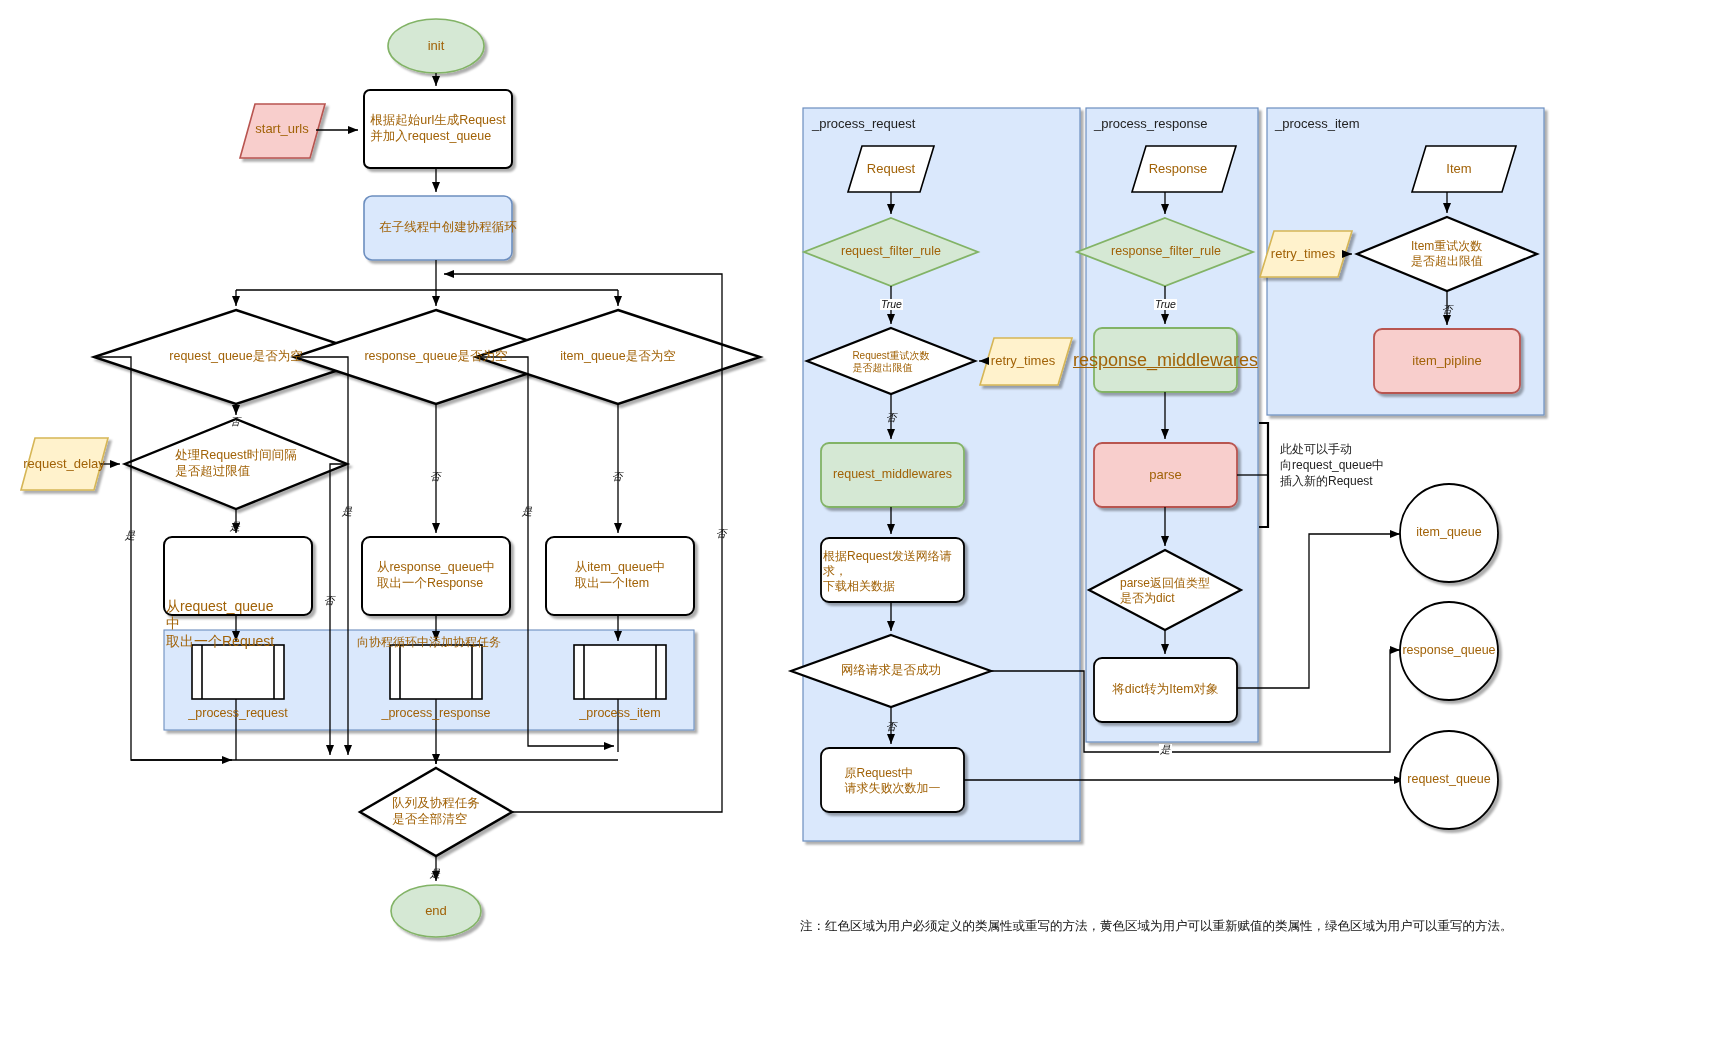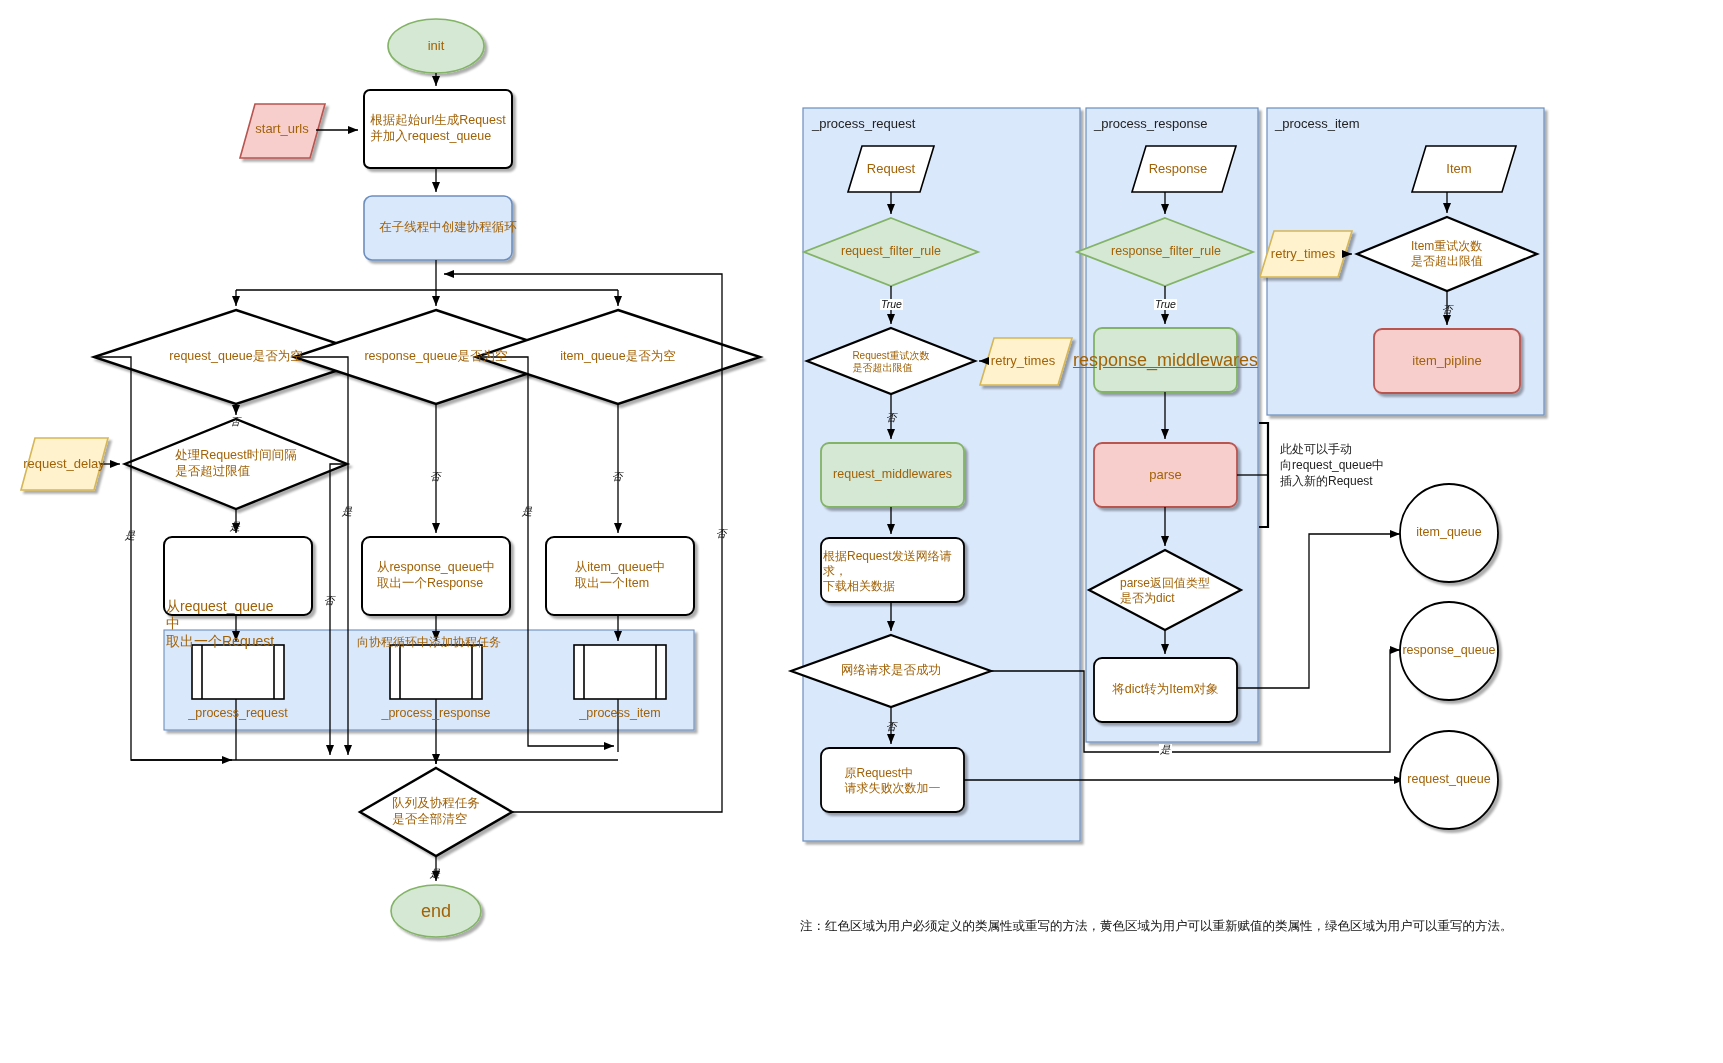--- a/index.html
+++ b/index.html
@@ -201,21 +201,21 @@
   <div class="nodelbl" style="left:548px;top:554px;width:144px;height:44px;font-size:12.5px;">从item_queue中
 取出一个Item</div>
 
   <div class="nodelbl" style="left:294px;top:632px;width:270px;height:20px;font-size:12px;">向协程循环中添加协程任务</div>
   <div class="nodelbl" style="left:166px;top:704px;width:144px;height:20px;font-size:12.5px;">_process_request</div>
   <div class="nodelbl" style="left:364px;top:704px;width:144px;height:20px;font-size:12.5px;">_process_response</div>
   <div class="nodelbl" style="left:548px;top:704px;width:144px;height:20px;font-size:12.5px;">_process_item</div>
 
   <div class="nodelbl" style="left:366px;top:790px;width:140px;height:44px;font-size:12.5px;">队列及协程任务
 是否全部清空</div>
-  <div class="nodelbl" style="left:390px;top:899px;width:92px;height:24px;font-size:18px;">end</div>
+  <div class="nodelbl" style="left:390px;top:899px;width:92px;height:24px;font-size:13px;">end</div>
 
   <div class="edgelbl" style="left:229px;top:408px;font-size:10.5px;writing-mode:vertical-rl;">否</div>
   <div class="edgelbl" style="left:229px;top:513px;font-size:10.5px;writing-mode:vertical-rl;">是</div>
   <div class="edgelbl" style="left:124px;top:522px;font-size:10.5px;writing-mode:vertical-rl;">是</div>
   <div class="edgelbl" style="left:323px;top:587px;font-size:10.5px;writing-mode:vertical-rl;">否</div>
   <div class="edgelbl" style="left:429px;top:463px;font-size:10.5px;writing-mode:vertical-rl;">否</div>
   <div class="edgelbl" style="left:341px;top:498px;font-size:10.5px;writing-mode:vertical-rl;">是</div>
   <div class="edgelbl" style="left:611px;top:463px;font-size:10.5px;writing-mode:vertical-rl;">否</div>
   <div class="edgelbl" style="left:521px;top:498px;font-size:10.5px;writing-mode:vertical-rl;">是</div>
   <div class="edgelbl" style="left:715px;top:520px;font-size:10.5px;writing-mode:vertical-rl;">否</div>

